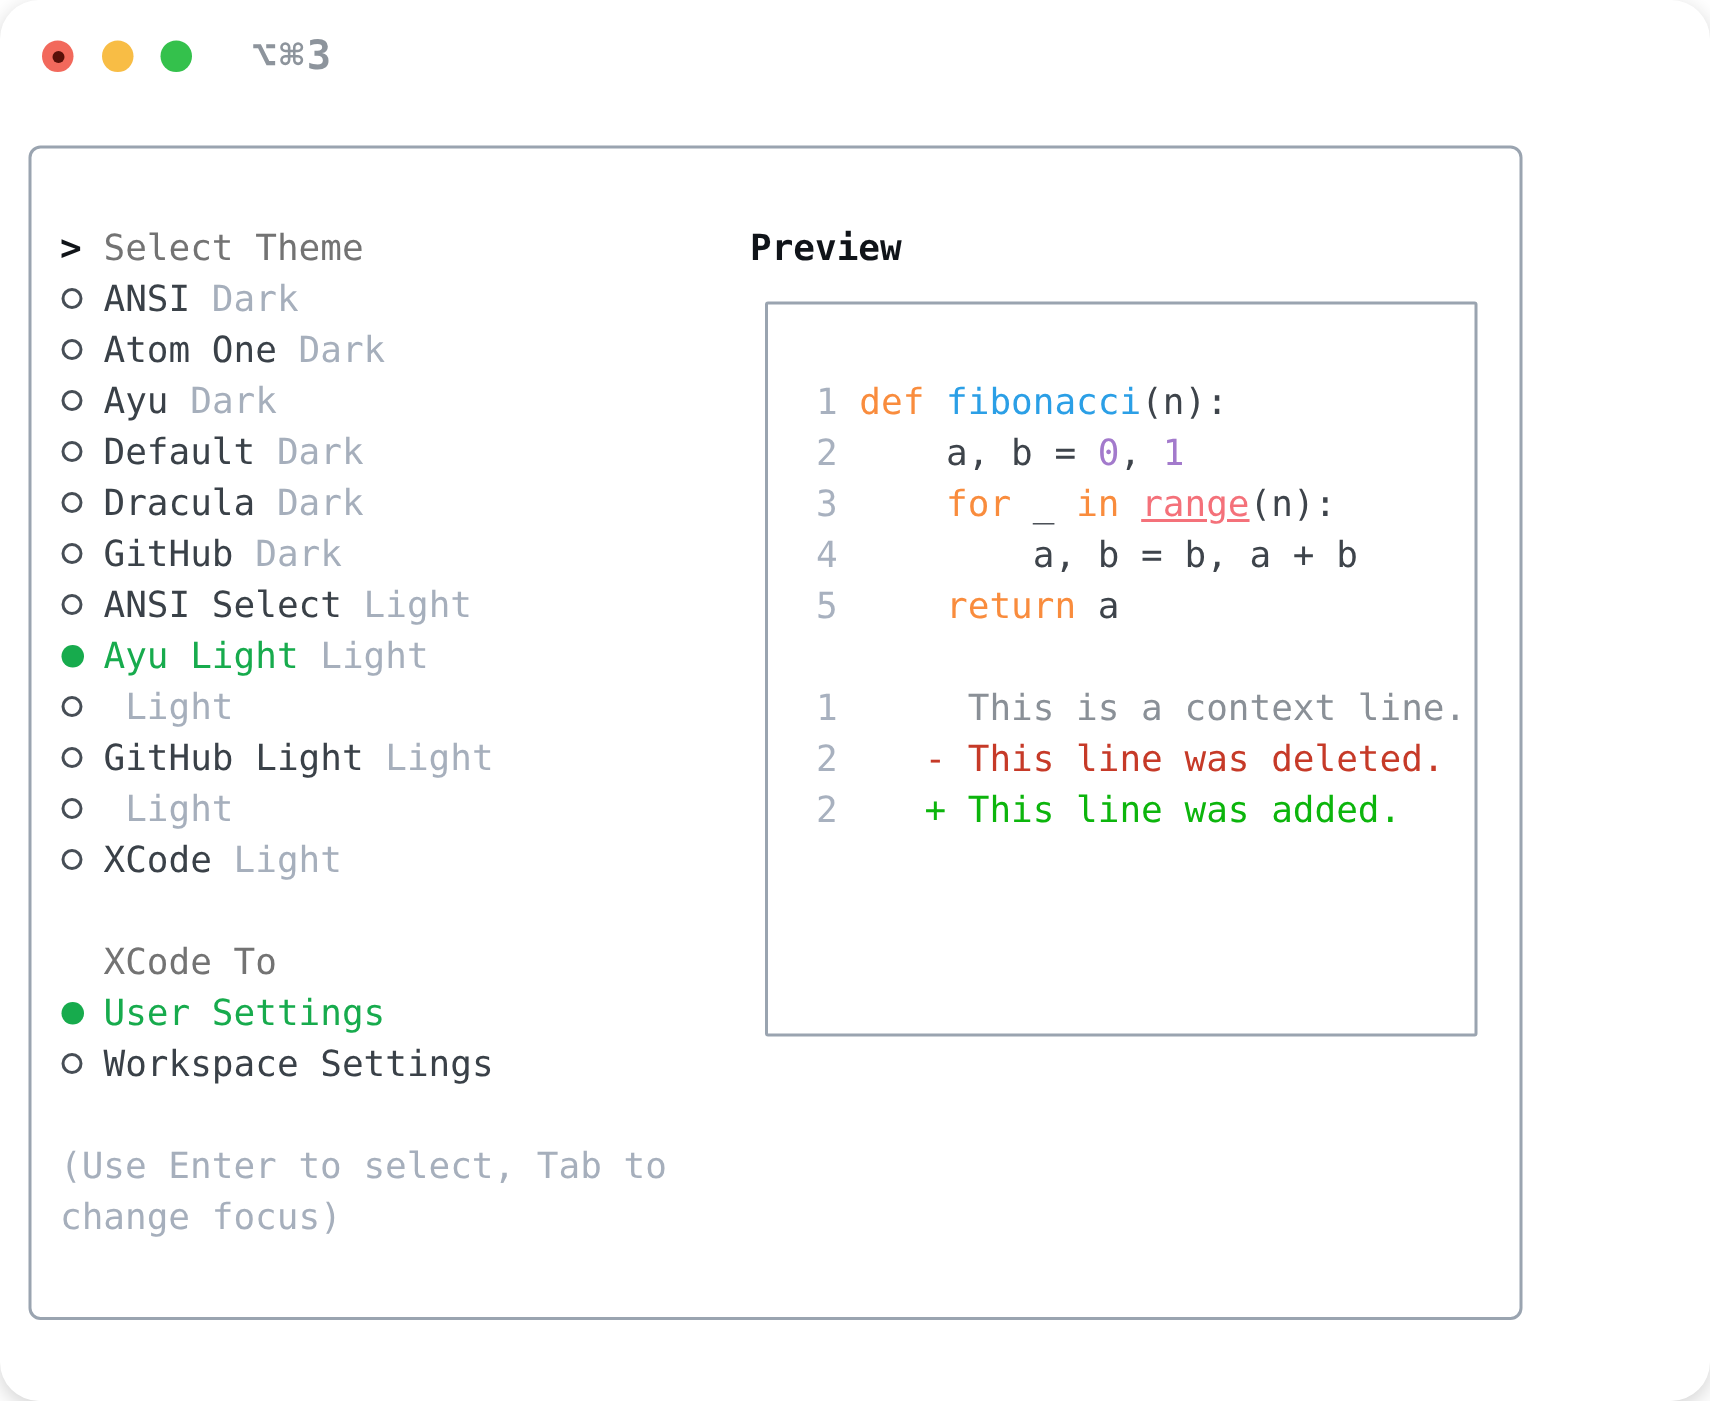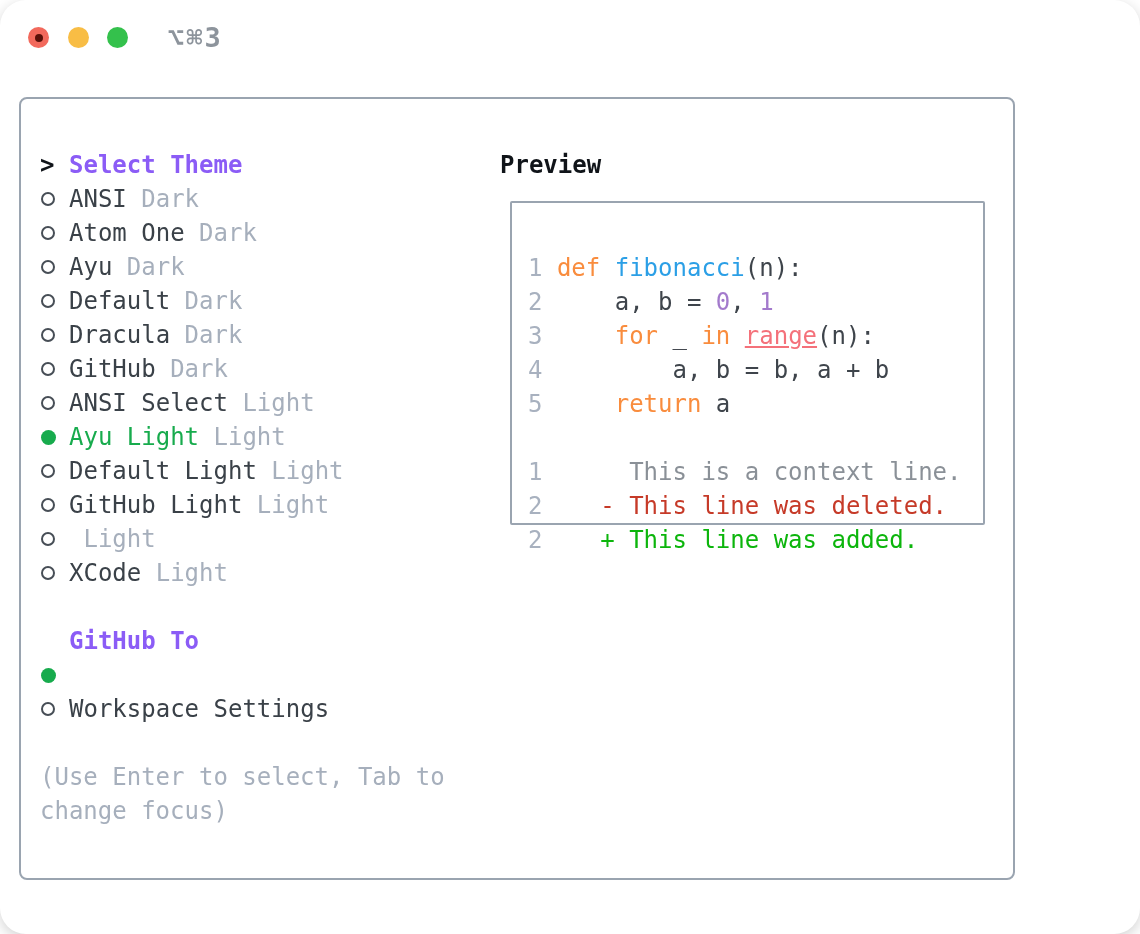--- a/index.html
+++ b/index.html
@@ -24,36 +24,36 @@
   
   .main-box{
     position:absolute;left:19px;top:97px;width:992px;height:779px;
     border:2px solid var(--border);border-radius:8px;background:#fff;
   }
   
   .left-col{position:absolute;left:40px;top:148px;width:440px;font-size:24px;}
   .row{display:flex;align-items:center;height:34px;white-space:pre;}
   .prefix{width:29px;flex:0 0 29px;display:flex;align-items:center;}
   .caret{color:#101419;font-weight:700;font-size:24px;}
-  .heading-text{color:#8b5cf6;font-weight:700;}
+  .heading-text{color:#737373;font-weight:400;}
   .ring{width:14px;height:14px;box-sizing:border-box;border:2px solid #474E56;border-radius:50%;margin-left:1px;}
   .dot{width:15px;height:15px;border-radius:50%;background:var(--accent-green);margin-left:1px;}
   .opt-name{color:var(--name-dark);}
   .opt-name.selected{color:var(--accent-green);}
   .opt-tag{color:var(--muted);}
   .spacer-row{height:34px;}
   .hint{color:var(--muted);line-height:34px;width:430px;white-space:normal;}
   
   .preview-heading{
     position:absolute;left:500px;top:148px;height:34px;line-height:34px;
     font-size:24px;font-weight:700;color:#101419;
   }
   .preview-box{
-    position:absolute;left:510px;top:201px;width:475px;height:324px;
-    border:2px solid var(--border);border-radius:2px;background:#fff;box-sizing:border-box;
+    position:absolute;left:510px;top:201px;width:475px;height:490px;
+    border:2px solid var(--border);border-radius:2px;background:#fff;box-sizing:border-box;padding-left:16px;
   }
   pre#code{margin:0;padding:48px 0 0 16px;font-family:"DejaVu Sans Mono","Liberation Mono",monospace;font-size:24px;line-height:34px;}
   .code-line{height:34px;white-space:pre;}
   .ln{color:var(--line-number);}
   .kw{color:var(--kw);}
   .fn{color:var(--fn);}
   .num{color:var(--num);}
   .sp{color:var(--sp);text-decoration:underline;}
   .pl{color:var(--pl);}
   .ctx{color:var(--ctx);}
@@ -83,32 +83,32 @@
     </div>
     <div id="theme-list">
         <div class="row"><span class="prefix"><span class="ring"></span></span><span class="opt-name">ANSI</span><span class="opt-tag"> Dark</span></div>
         <div class="row"><span class="prefix"><span class="ring"></span></span><span class="opt-name">Atom One</span><span class="opt-tag"> Dark</span></div>
         <div class="row"><span class="prefix"><span class="ring"></span></span><span class="opt-name">Ayu</span><span class="opt-tag"> Dark</span></div>
         <div class="row"><span class="prefix"><span class="ring"></span></span><span class="opt-name">Default</span><span class="opt-tag"> Dark</span></div>
         <div class="row"><span class="prefix"><span class="ring"></span></span><span class="opt-name">Dracula</span><span class="opt-tag"> Dark</span></div>
         <div class="row"><span class="prefix"><span class="ring"></span></span><span class="opt-name">GitHub</span><span class="opt-tag"> Dark</span></div>
         <div class="row"><span class="prefix"><span class="ring"></span></span><span class="opt-name">ANSI Select</span><span class="opt-tag"> Light</span></div>
         <div class="row"><span class="prefix"><span class="dot"></span></span><span class="opt-name selected">Ayu Light</span><span class="opt-tag"> Light</span></div>
-        <div class="row"><span class="prefix"><span class="ring"></span></span><span class="opt-name">Default Light</span><span class="opt-tag"> Light</span></div>
+        <div class="row"><span class="prefix"><span class="ring"></span></span><span class="opt-tag"> Light</span></div>
         <div class="row"><span class="prefix"><span class="ring"></span></span><span class="opt-name">GitHub Light</span><span class="opt-tag"> Light</span></div>
         <div class="row"><span class="prefix"><span class="ring"></span></span><span class="opt-tag"> Light</span></div>
         <div class="row"><span class="prefix"><span class="ring"></span></span><span class="opt-name">XCode</span><span class="opt-tag"> Light</span></div>
       </div>
     <div class="row spacer-row"></div>
     <div class="row">
       <span class="prefix"></span>
-      <span class="heading-text">GitHub To</span>
+      <span class="heading-text">XCode To</span>
     </div>
     <div id="apply-list">
-        <div class="row"><span class="prefix"><span class="dot"></span></span></div>
+        <div class="row"><span class="prefix"><span class="dot"></span></span><span class="opt-name selected">User Settings</span></div>
         <div class="row"><span class="prefix"><span class="ring"></span></span><span class="opt-name">Workspace Settings</span></div>
       </div>
     <div class="row spacer-row"></div>
     <div class="hint">(Use Enter to select, Tab to change focus)</div>
   </div>
 
   <div class="preview-heading">Preview</div>
   <div class="preview-box">
     <pre id="code"><div class="code-line"><span class="ln">1</span><span class="pl"> </span><span class="kw">def</span><span class="pl"> </span><span class="fn">fibonacci</span><span class="pl">(n):</span></div><div class="code-line"><span class="ln">2</span><span class="pl">     a, b = </span><span class="num">0</span><span class="pl">, </span><span class="num">1</span></div><div class="code-line"><span class="ln">3</span><span class="pl">     </span><span class="kw">for</span><span class="pl"> _ </span><span class="kw">in</span><span class="pl"> </span><span class="sp">range</span><span class="pl">(n):</span></div><div class="code-line"><span class="ln">4</span><span class="pl">         a, b = b, a + b</span></div><div class="code-line"><span class="ln">5</span><span class="pl">     </span><span class="kw">return</span><span class="pl"> a</span></div><div class="code-line"></div><div class="code-line"><span class="ln">1</span><span class="ctx">      This is a context line.</span></div><div class="code-line"><span class="ln">2</span><span class="pl">    </span><span class="del">- This line was deleted.</span></div><div class="code-line"><span class="ln">2</span><span class="pl">    </span><span class="add">+ This line was added.</span></div></pre>
   </div>

